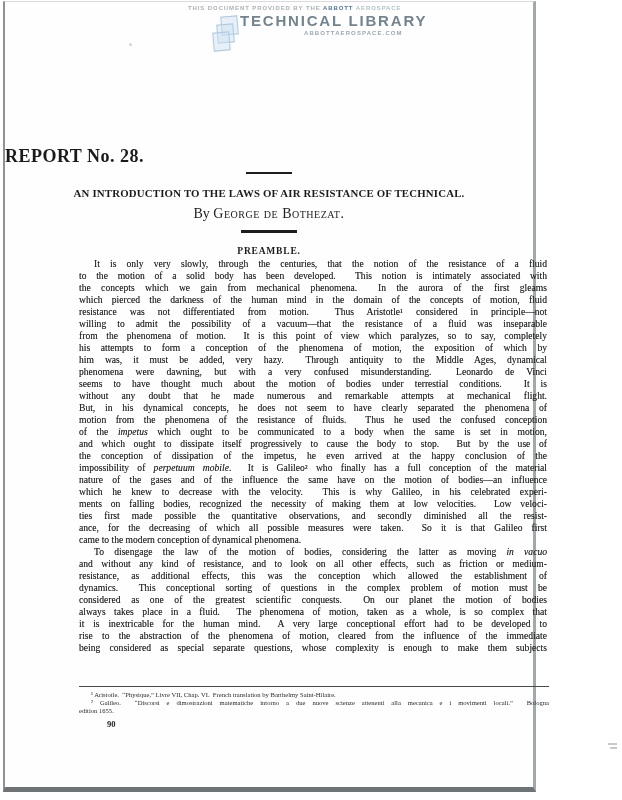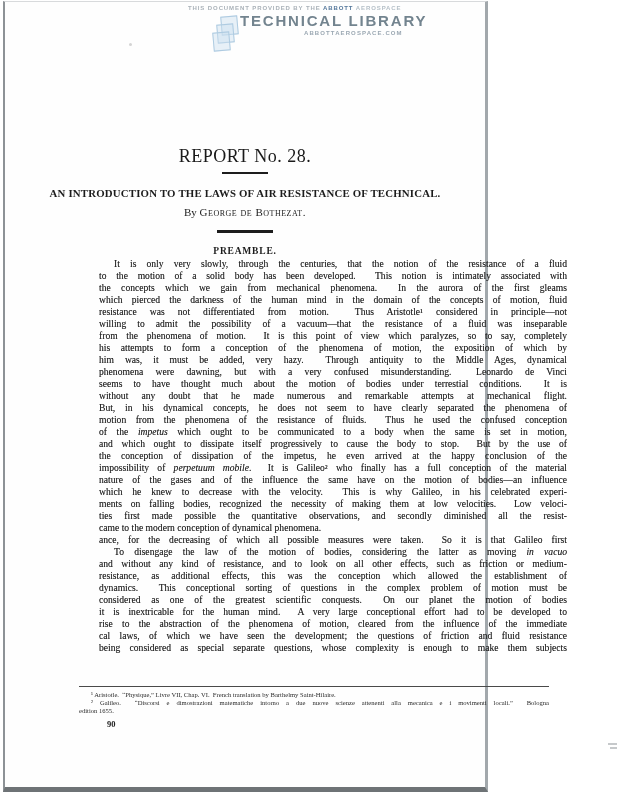--- a/index.html
+++ b/index.html
@@ -2,21 +2,21 @@
 <html><head>
 <meta charset="utf-8">
 <title>Report No. 28</title>
 <style>
   html,body { margin:0; padding:0; background:#ffffff; }
   body { width:622px; height:800px; font-family:"Liberation Serif", serif; }
   .canvas { position:relative; width:622px; height:800px; background:#ffffff; overflow:hidden; }
 
   
   .page {
-    position:absolute; left:3px; top:1px; width:485px; height:791px;
+    position:absolute; left:3px; top:1px; width:533px; height:791px;
     background:#fefefe; box-sizing:border-box;
     border-left:2px solid #8d9296;
     border-top:1px solid #d8dadc;
     border-right:3px solid #a2a8ac;
     border-bottom:5px solid #6e7376;
   }
 
   
   .banner { position:absolute; top:3px; left:183px; width:250px; font-family:"Liberation Sans", sans-serif; }
   .tagline { font-size:6px; font-weight:bold; letter-spacing:.9px; color:#a9b1b8; white-space:nowrap; }
@@ -25,36 +25,36 @@
   .banner-main { position:relative; margin-top:1px; height:40px; }
   .pages-icon { position:absolute; left:24px; top:4px; width:26px; height:36px; }
   .sheet { position:absolute; width:15px; height:17px; border:1px solid #aecbe1; background:rgba(205,225,240,0.45); transform:rotate(-5deg); }
   .sheet.s1 { right:0;   top:0; }
   .sheet.s2 { right:4px; top:8px; }
   .sheet.s3 { right:8px; top:16px; }
   .banner-title { margin-left:52px; font-weight:bold; font-size:15px; letter-spacing:1.8px; color:#73848f; white-space:nowrap; }
   .banner-site  { margin-left:116px; margin-top:1px; font-size:6px; font-weight:bold; letter-spacing:1.1px; color:#9aa7b2; white-space:nowrap; }
 
   
-  .report-title { position:absolute; top:144px; left:0; right:0; text-align:center;
-    font-size:18px; font-weight:normal; letter-spacing:.5px; color:#1a1a1a; }
+  .report-title { position:absolute; top:144px; left:0; right:0; text-align:left;
+    font-size:18px; font-weight:bold; letter-spacing:.5px; color:#1a1a1a; }
   .rule { position:absolute; left:50%; transform:translateX(-50%); background:#1d1d1d; }
   .rule1 { top:170px; width:46px; height:2px; }
   .rule2 { top:228px; width:56px; height:2.5px; }
   .subtitle { position:absolute; top:185px; left:0; right:0; text-align:center;
     font-size:10.8px; font-weight:bold; letter-spacing:.2px; color:#1c1c1c; }
-  .byline { position:absolute; top:204px; left:0; right:0; text-align:center; font-size:11px; color:#222; }
+  .byline { position:absolute; top:204px; left:0; right:0; text-align:center; font-size:14px; color:#222; }
   .byline .author { font-variant:small-caps; letter-spacing:.5px; }
   .section-heading { position:absolute; top:244px; left:0; right:0; text-align:center;
     font-size:9.5px; font-weight:bold; letter-spacing:.8px; color:#1c1c1c; }
 
   
   .body-text { position:absolute; top:256px; left:74px; width:468px;
     font-size:9.6px; line-height:12px; color:#242424;
-    text-shadow:0 0 .4px rgba(45,45,45,.55);margin-left:20px; }
+    text-shadow:0 0 .4px rgba(45,45,45,.55); }
   .line { text-align:justify; text-align-last:justify; }
   .line.first { text-indent:15px; }
   .line.last  { text-align-last:left; }
   .justify-last .line.last { text-align-last:justify; }
 
   
   .footnote-rule { position:absolute; top:684px; left:74px; width:470px; height:1px; background:#4a4a4a; }
   .footnotes { position:absolute; top:689px; left:74px; width:470px;
     font-size:6.6px; line-height:8.2px; color:#2b2b2b; }
   .footnote .line.first { text-indent:12px; }
@@ -112,32 +112,32 @@
           <div class="line"><span>But, in his dynamical concepts, he does not seem to have clearly separated the phenomena of</span></div>
           <div class="line"><span>motion from the phenomena of the resistance of fluids.&nbsp; Thus he used the confused conception</span></div>
           <div class="line"><span>of the </span><i>impetus</i><span> which ought to be communicated to a body when the same is set in motion,</span></div>
           <div class="line"><span>and which ought to dissipate itself progressively to cause the body to stop.&nbsp; But by the use of</span></div>
           <div class="line"><span>the conception of dissipation of the impetus, he even arrived at the happy conclusion of the</span></div>
           <div class="line"><span>impossibility of </span><i>perpetuum mobile</i><span>.&nbsp; It is Galileo² who finally has a full conception of the material</span></div>
           <div class="line"><span>nature of the gases and of the influence the same have on the motion of bodies—an influence</span></div>
           <div class="line"><span>which he knew to decrease with the velocity.&nbsp; This is why Galileo, in his celebrated experi-</span></div>
           <div class="line"><span>ments on falling bodies, recognized the necessity of making them at low velocities.&nbsp; Low veloci-</span></div>
           <div class="line"><span>ties first made possible the quantitative observations, and secondly diminished all the resist-</span></div>
+          <div class="line"><span>ance, for the decreasing of which all possible measures were taken.&nbsp; So it is that Galileo first</span></div>
           <div class="line last"><span>came to the modern conception of dynamical phenomena.</span></div>
-          <div class="line"><span>ance, for the decreasing of which all possible measures were taken.&nbsp; So it is that Galileo first</span></div>
         </div>
       <div class="paragraph justify-last">
           <div class="line first"><span>To disengage the law of the motion of bodies, considering the latter as moving </span><i>in vacuo</i></div>
           <div class="line"><span>and without any kind of resistance, and to look on all other effects, such as friction or medium-</span></div>
           <div class="line"><span>resistance, as additional effects, this was the conception which allowed the establishment of</span></div>
           <div class="line"><span>dynamics.&nbsp; This conceptional sorting of questions in the complex problem of motion must be</span></div>
           <div class="line"><span>considered as one of the greatest scientific conquests.&nbsp; On our planet the motion of bodies</span></div>
+          <div class="line"><span>always takes place in a fluid.&nbsp; The phenomena of motion, taken as a whole, is so complex that</span></div>
           <div class="line"><span>it is inextricable for the human mind.&nbsp; A very large conceptional effort had to be developed to</span></div>
           <div class="line"><span>rise to the abstraction of the phenomena of motion, cleared from the influence of the immediate</span></div>
-          <div class="line"><span>cal laws, of which we have seen the development; the questions of friction and fluid resistance</span></div>
           <div class="line last"><span>being considered as special separate questions, whose complexity is enough to make them subjects</span></div>
         </div>
     </div>
 
     <div class="footnote-rule"></div>
     <div class="footnotes">
       <div class="footnote">
           <div class="line first last"><span>¹ Aristotle.&nbsp; “Physique,” Livre VII, Chap. VI.&nbsp; French translation by Barthelmy Saint-Hilaire.</span></div>
         </div>
       <div class="footnote">

